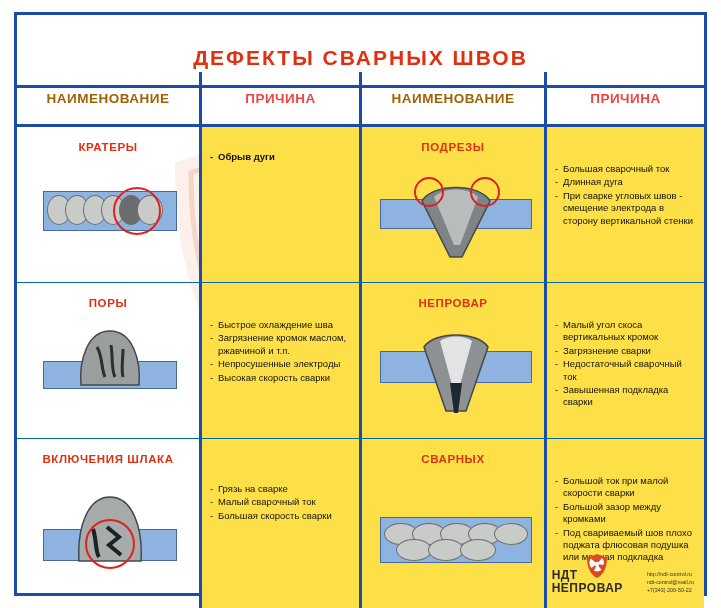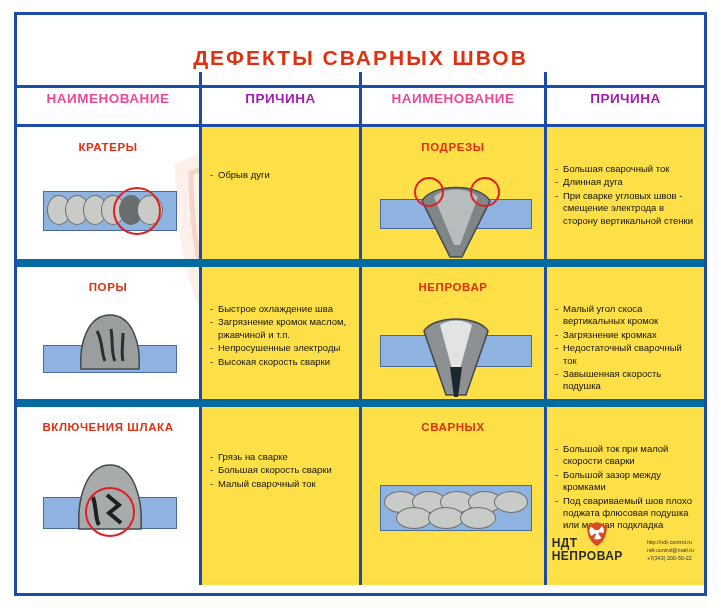--- a/index.html
+++ b/index.html
@@ -62,39 +62,39 @@
   .head-cell {
     box-sizing: border-box;
     display: flex;
     align-items: center;
     justify-content: center;
     font-size: 13.5px;
     font-weight: bold;
     letter-spacing: 0.5px;
   }
   .head-cell.sep { border-right: 3px solid #1b4da8; }
-  .h-green { color: #ec4899; }
-  .h-red { color: #a21caf; text-align: right; }
+  .h-green { color: #a16207; }
+  .h-red { color: #ef4444; text-align: right; }
   .c1 { width: 185px; }
   .c2 { width: 160px; }
   .c3 { width: 185px; }
   .c4 { width: 157px; }
 
   .body-grid {
     position: absolute;
     left: 0;
     top: 112px;
     width: 100%;
     height: 466px;
   }
   .row {
     display: flex;
-    height: 140px;
-    box-sizing: border-box;
-    border-bottom: 8px solid #0369a1;
+    height: 156px;
+    box-sizing: border-box;
+    border-bottom: 1px solid #0369a1;
   }
   .row.last { border-bottom: none; height: 178px; }
   .cell {
     box-sizing: border-box;
     position: relative;
     overflow: hidden;
   }
   .cell.sep { border-right: 3px solid #1b4da8; }
   .tint { background: #fde047; }
   .cell-head {
@@ -106,21 +106,21 @@
     color: #e03010;
   }
   .reason-list {
     margin: 0;
     padding: 0 6px 0 8px;
     list-style: none;
     font-size: 9.5px;
     line-height: 12.4px;
     color: #111111;
   }
-  .reason-list.top { padding-top: 42px; }
+  .reason-list.top { padding-top: 24px; font-weight: bold; }
   .reason-list.top2 { padding-top: 36px; }
   .reason-list.top3 { padding-top: 44px; }
   .reason-list li {
     position: relative;
     padding-left: 8px;
     margin-bottom: 1px;
   }
   .reason-list li:before {
     content: "-";
     position: absolute;
@@ -287,45 +287,45 @@
             <svg style="position:absolute; left:52px; top:6px;" width="84" height="90" viewBox="0 0 84 90">
               <path d="M10 22 C20 6 64 6 74 22 L52 86 L32 86 Z" fill="#8d9193" stroke="#44484a" stroke-width="1.5"></path>
               <path d="M26 16 C34 10 50 10 58 16 L46 60 L38 60 Z" fill="#e2e4e3"></path>
               <path d="M36 58 L48 58 L44 88 L40 88 Z" fill="#1d2830"></path>
             </svg>
           </div>
         </div>
         <div class="cell c4 tint">
           <ul class="reason-list top2">
             <li>Малый угол скоса вертикальных кромок</li>
-            <li>Загрязнение кромках</li>
+            <li>Загрязнение сварки</li>
             <li>Недостаточный сварочный ток</li>
-            <li>Завышенная скорость подушка</li>
+            <li>Завышенная подкладка сварки</li>
           </ul>
         </div>
       </div>
 
       <div class="row last">
         <div class="cell c1 sep">
           <div class="cell-head">ВКЛЮЧЕНИЯ ШЛАКА</div>
           <div class="illus">
             <div class="plate" style="left:26px; top:54px; width:132px; height:30px;"></div>
             <svg style="position:absolute; left:56px; top:18px;" width="74" height="78" viewBox="0 0 74 78">
               <path d="M37 4 C60 4 70 36 68 68 L6 68 C4 36 14 4 37 4 Z" fill="#a7abac" stroke="#44484a" stroke-width="1.5"></path>
               <path d="M20 36 C24 48 22 58 26 64" stroke="#1c2224" stroke-width="4" fill="none"></path>
               <path d="M34 34 L46 44 L36 52 L48 62" stroke="#1c2224" stroke-width="4" fill="none"></path>
             </svg>
             <div class="circle-mark" style="left:68px; top:44px; width:46px; height:46px;"></div>
           </div>
         </div>
         <div class="cell c2 sep tint">
           <ul class="reason-list top3">
             <li>Грязь на сварке</li>
+            <li>Малый сварочный ток</li>
             <li>Большая скорость сварки</li>
-            <li>Малый сварочный ток</li>
           </ul>
         </div>
         <div class="cell c3 sep tint">
           <div class="cell-head">СВАРНЫХ</div>
           <div class="illus">
             <div class="plate" style="left:18px; top:42px; width:150px; height:44px;"></div>
             <div class="bead" style="left:22px; top:48px; width:32px; height:20px;"></div>
             <div class="bead" style="left:50px; top:48px; width:32px; height:20px;"></div>
             <div class="bead" style="left:78px; top:48px; width:32px; height:20px;"></div>
             <div class="bead" style="left:106px; top:48px; width:32px; height:20px;"></div>

